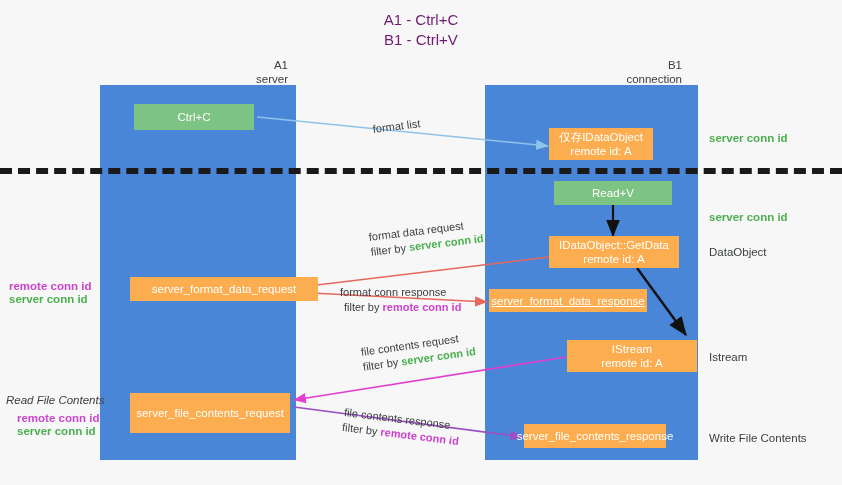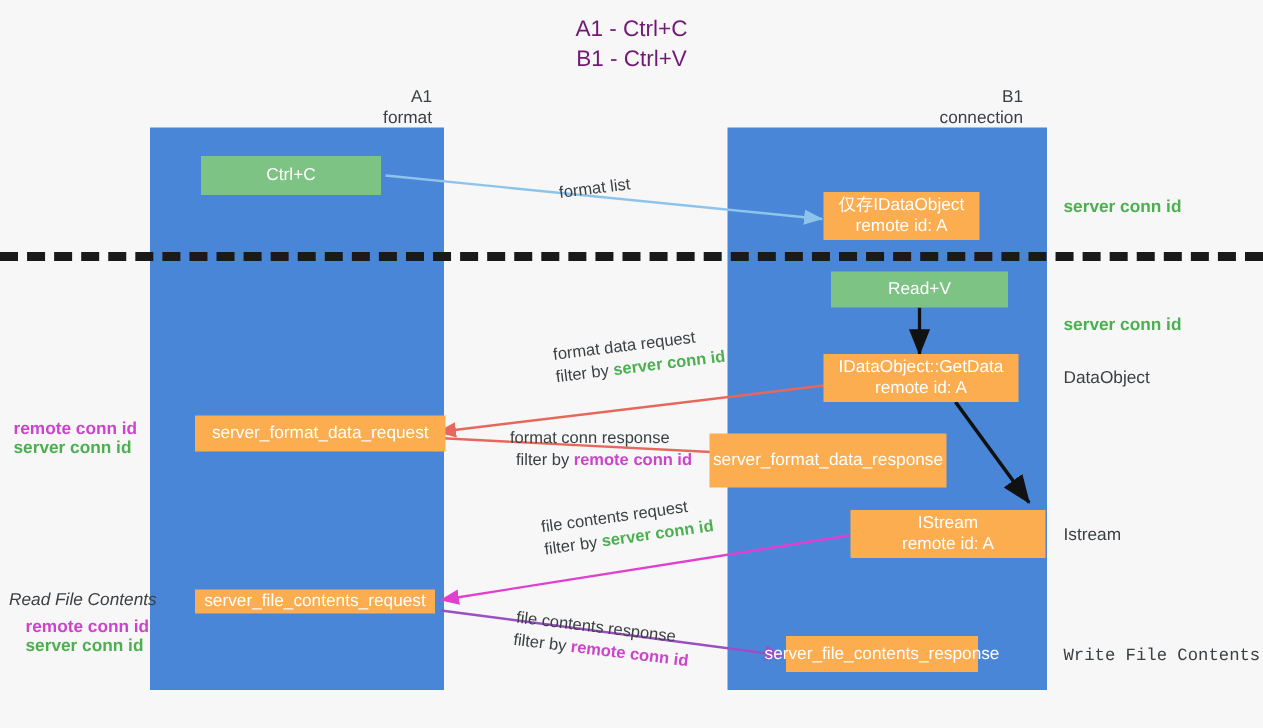--- a/index.html
+++ b/index.html
@@ -99,21 +99,21 @@
 </head>
 <body>
 
 <div id="stage">
 
   <div class="abs" id="title">A1 - Ctrl+C
 B1 - Ctrl+V</div>
 
   <div class="abs lane-header" style="left:108px; top:58px;">
     <span class="lh-name">A1</span>
-    <span class="lh-sub">format</span>
+    <span class="lh-sub">server</span>
   </div>
   <div class="abs lane-header" style="left:502px; top:58px;">
     <span class="lh-name">B1</span>
     <span class="lh-sub">connection</span>
   </div>
 
   <div class="abs lane" id="lane-a1"></div>
   <div class="abs lane" id="lane-b1"></div>
 
   <svg class="abs" id="wires">
@@ -161,38 +161,38 @@
 
   <div class="abs node node-green" style="left:554px; top:181px; width:118px; height:24px;">
     <span>Read+V</span>
   </div>
 
   <div class="abs node node-orange" style="left:549px; top:236px; width:130px; height:32px;">
     <span>IDataObject::GetData</span>
     <span class="l2">remote id: A</span>
   </div>
 
-  <div class="abs node node-orange" style="left:130px; top:277px; width:167px; height:24px;">
+  <div class="abs node node-orange" style="left:130px; top:277px; width:188px; height:24px;">
     <span>server_format_data_request</span>
   </div>
 
-  <div class="abs node node-orange" style="left:473px; top:289px; width:158px; height:36px;">
+  <div class="abs node node-orange" style="left:489px; top:289px; width:158px; height:23px;text-decoration:underline;">
     <span>server_format_data_response</span>
   </div>
 
   <div class="abs node node-orange" style="left:567px; top:340px; width:130px; height:32px;">
     <span>IStream</span>
     <span class="l2">remote id: A</span>
   </div>
 
-  <div class="abs node node-orange" style="left:130px; top:393px; width:160px; height:16px;">
+  <div class="abs node node-orange" style="left:130px; top:393px; width:160px; height:40px;">
     <span>server_file_contents_request</span>
   </div>
 
-  <div class="abs node node-orange" style="left:524px; top:424px; width:128px; height:24px;">
+  <div class="abs node node-orange" style="left:524px; top:424px; width:142px; height:24px;">
     <span>server_file_contents_response</span>
   </div>
 
   <div class="abs ann rot" style="left:372px; top:122px; transform: rotate(-7deg);">format list</div>
 
   <div class="abs ann rot" style="left:368px; top:230px; transform: rotate(-7deg);">
     <div>format data request</div>
     <div><span>filter by </span><span class="clr-green">server conn id</span></div>
   </div>
 
@@ -208,21 +208,21 @@
 
   <div class="abs ann rot" style="left:345px; top:405px; transform: rotate(7deg);">
     <div>file contents response</div>
     <div><span>filter by </span><span class="clr-magenta">remote conn id</span></div>
   </div>
 
   <div class="abs side-label clr-green" style="left:709px; top:131px;">server conn id</div>
   <div class="abs side-label clr-green" style="left:709px; top:210px;">server conn id</div>
   <div class="abs side-label" style="left:709px; top:245px;">DataObject</div>
   <div class="abs side-label" style="left:709px; top:350px;">Istream</div>
-  <div class="abs side-label" style="left:709px; top:431px;font-family:Liberation Mono, monospace;">Write File Contents</div>
+  <div class="abs side-label" style="left:709px; top:431px;">Write File Contents</div>
 
   <div class="abs side-label clr-magenta" style="left:9px; top:279px;">remote conn id</div>
   <div class="abs side-label clr-green" style="left:9px; top:292px;">server conn id</div>
 
   <div class="abs side-label" style="left:6px; top:393px;font-style:italic;">Read File Contents</div>
   <div class="abs side-label clr-magenta" style="left:17px; top:411px;">remote conn id</div>
   <div class="abs side-label clr-green" style="left:17px; top:424px;">server conn id</div>
 
   <div class="abs" id="divider"></div>
 

